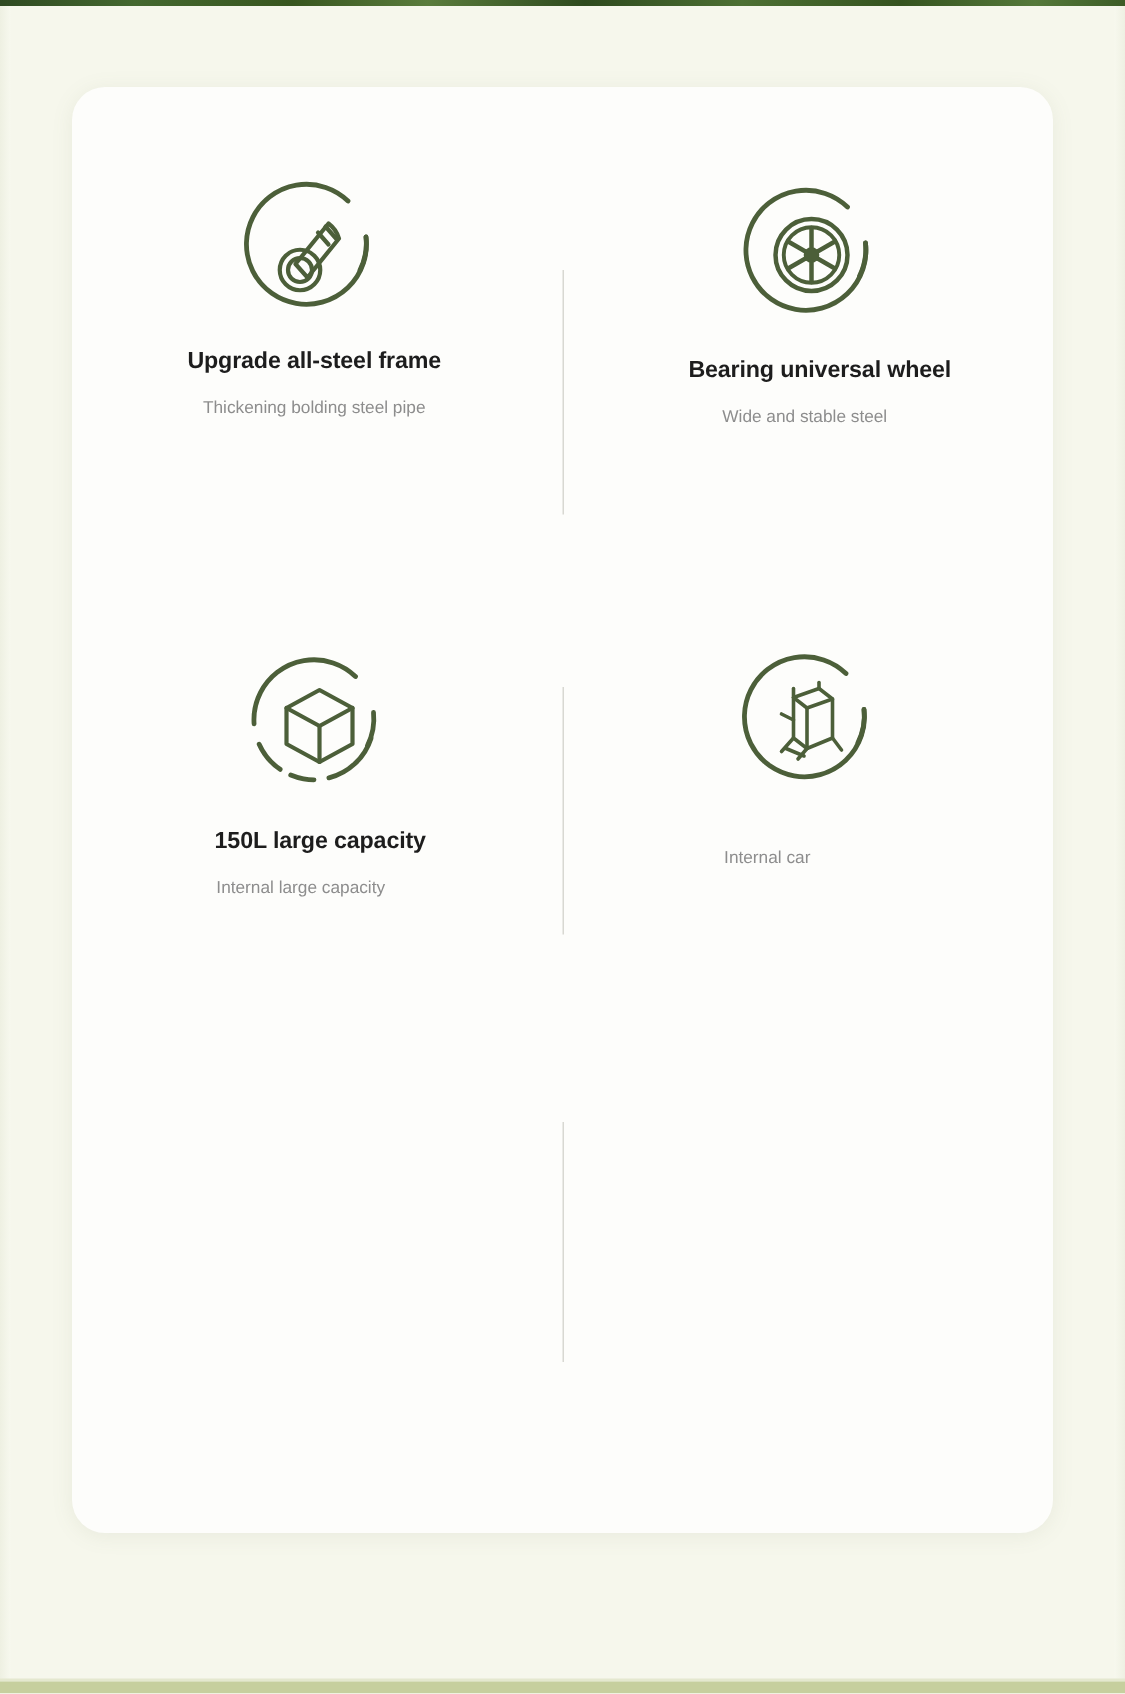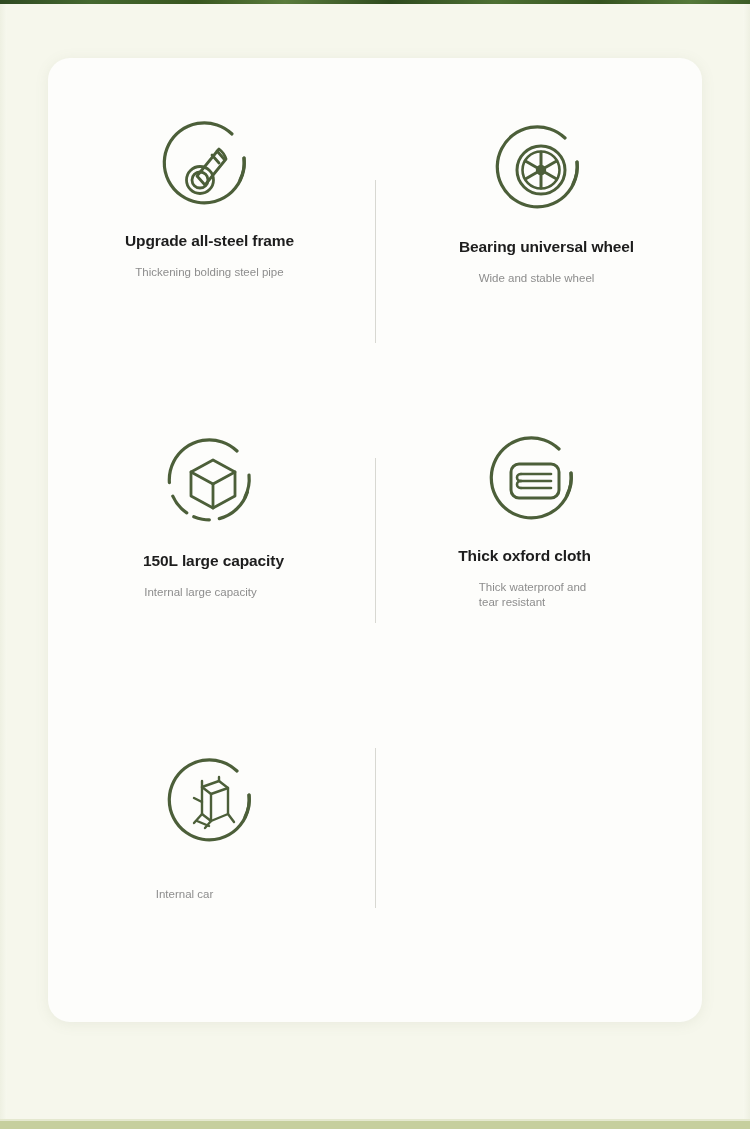--- a/index.html
+++ b/index.html
@@ -123,21 +123,21 @@
     letter-spacing: -0.1px;
     text-align: center;
     line-height: 1.2;
     white-space: nowrap;
   }
   .icon-sub {
     margin-top: 14px;
     font-size: 11.5px;
     font-weight: normal;
     color: #8d8d8d;
-    text-align: left;
+    text-align: center;
     line-height: 1.32;
   }
 
   
   .c1 .icon-wrap { transform: translateX(-4px); }
   .c1 .icon-title { transform: translateX(-2px); }
   .c1 .icon-sub  { transform: translateX(-2px); }
 
   .c2 .icon-wrap { transform: translateX(2px) translateY(4px); }
   .c2 .icon-title { transform: translateX(8px) translateY(6px); }
@@ -206,58 +206,40 @@
               <line x1="52" y1="52" x2="52" y2="70"></line>
               <line x1="52" y1="52" x2="67.6" y2="43"></line>
               <line x1="52" y1="52" x2="36.4" y2="61"></line>
               <line x1="52" y1="52" x2="67.6" y2="61"></line>
               <line x1="52" y1="52" x2="36.4" y2="43"></line>
             </g>
             <circle cx="52" cy="52" r="5.2" fill="#4c5f39"></circle>
           </svg>
         </div>
         <div class="icon-title">Bearing universal wheel</div>
-        <div class="icon-sub">Wide and stable wheel</div>
+        <div class="icon-sub">Wide and stable steel</div>
       </div>
 
 
       <div class="cell r2 c4">
         <div class="icon-wrap">
           <svg viewBox="0 0 104 104">
             <path d="M 76 20 A 40 40 0 1 0 88 44" fill="none" stroke="#4c5f39" stroke-width="3.2" stroke-linecap="round" stroke-dasharray="96 14 22 8 16 10 40 200"></path>
             <path d="M 88 44 A 40 40 0 0 1 84 66" fill="none" stroke="#4c5f39" stroke-width="3.2" stroke-linecap="round"></path>
             <g fill="none" stroke="#4c5f39" stroke-width="2.8" stroke-linejoin="round" stroke-linecap="round">
               <path d="M 52 29 L 74 41 L 74 65 L 52 77 L 30 65 L 30 41 Z"></path>
               <path d="M 30 41 L 52 53 L 74 41"></path>
               <path d="M 52 53 L 52 77"></path>
             </g>
           </svg>
         </div>
         <div class="icon-title">150L large capacity</div>
         <div class="icon-sub">Internal large capacity</div>
       </div>
 
-      <div class="cell r3 c5">
-        <div class="icon-wrap">
-          <svg viewBox="0 0 104 104">
-            <path d="M 76 20 A 40 40 0 1 0 88 44" fill="none" stroke="#4c5f39" stroke-width="3.2" stroke-linecap="round"></path>
-            <path d="M 88 44 A 40 40 0 0 1 84 66" fill="none" stroke="#4c5f39" stroke-width="3.2" stroke-linecap="round"></path>
-            <g fill="none" stroke="#4c5f39" stroke-linejoin="round" stroke-linecap="round">
-              <rect x="28" y="35" width="48" height="34" rx="8" stroke-width="3"></rect>
-              <path d="M 38 45 L 68 45" stroke-width="2.6"></path>
-              <path d="M 38 52 L 68 52" stroke-width="2.6"></path>
-              <path d="M 38 59 L 68 59" stroke-width="2.6"></path>
-              <path d="M 38 45 A 4 3.5 0 0 0 38 52" stroke-width="2.6"></path>
-              <path d="M 38 52 A 4 3.5 0 0 0 38 59" stroke-width="2.6"></path>
-            </g>
-          </svg>
-        </div>
-        <div class="icon-title">Thick oxford cloth</div>
-        <div class="icon-sub">Thick waterproof and<br>tear resistant</div>
-      </div>
 
       <div class="cell r3 c6">
         <div class="icon-wrap">
           <svg viewBox="0 0 104 104">
             <path d="M 76 20 A 40 40 0 1 0 88 44" fill="none" stroke="#4c5f39" stroke-width="3.2" stroke-linecap="round"></path>
             <path d="M 88 44 A 40 40 0 0 1 84 66" fill="none" stroke="#4c5f39" stroke-width="3.2" stroke-linecap="round"></path>
             <g fill="none" stroke="#4c5f39" stroke-width="2.4" stroke-linejoin="round" stroke-linecap="round">
               <path d="M 41 36 L 58 30 L 67 37 L 67 63 L 50 70 L 41 63 Z"></path>
               <path d="M 41 36 L 50 43 L 67 37"></path>
               <path d="M 50 43 L 50 70"></path>

